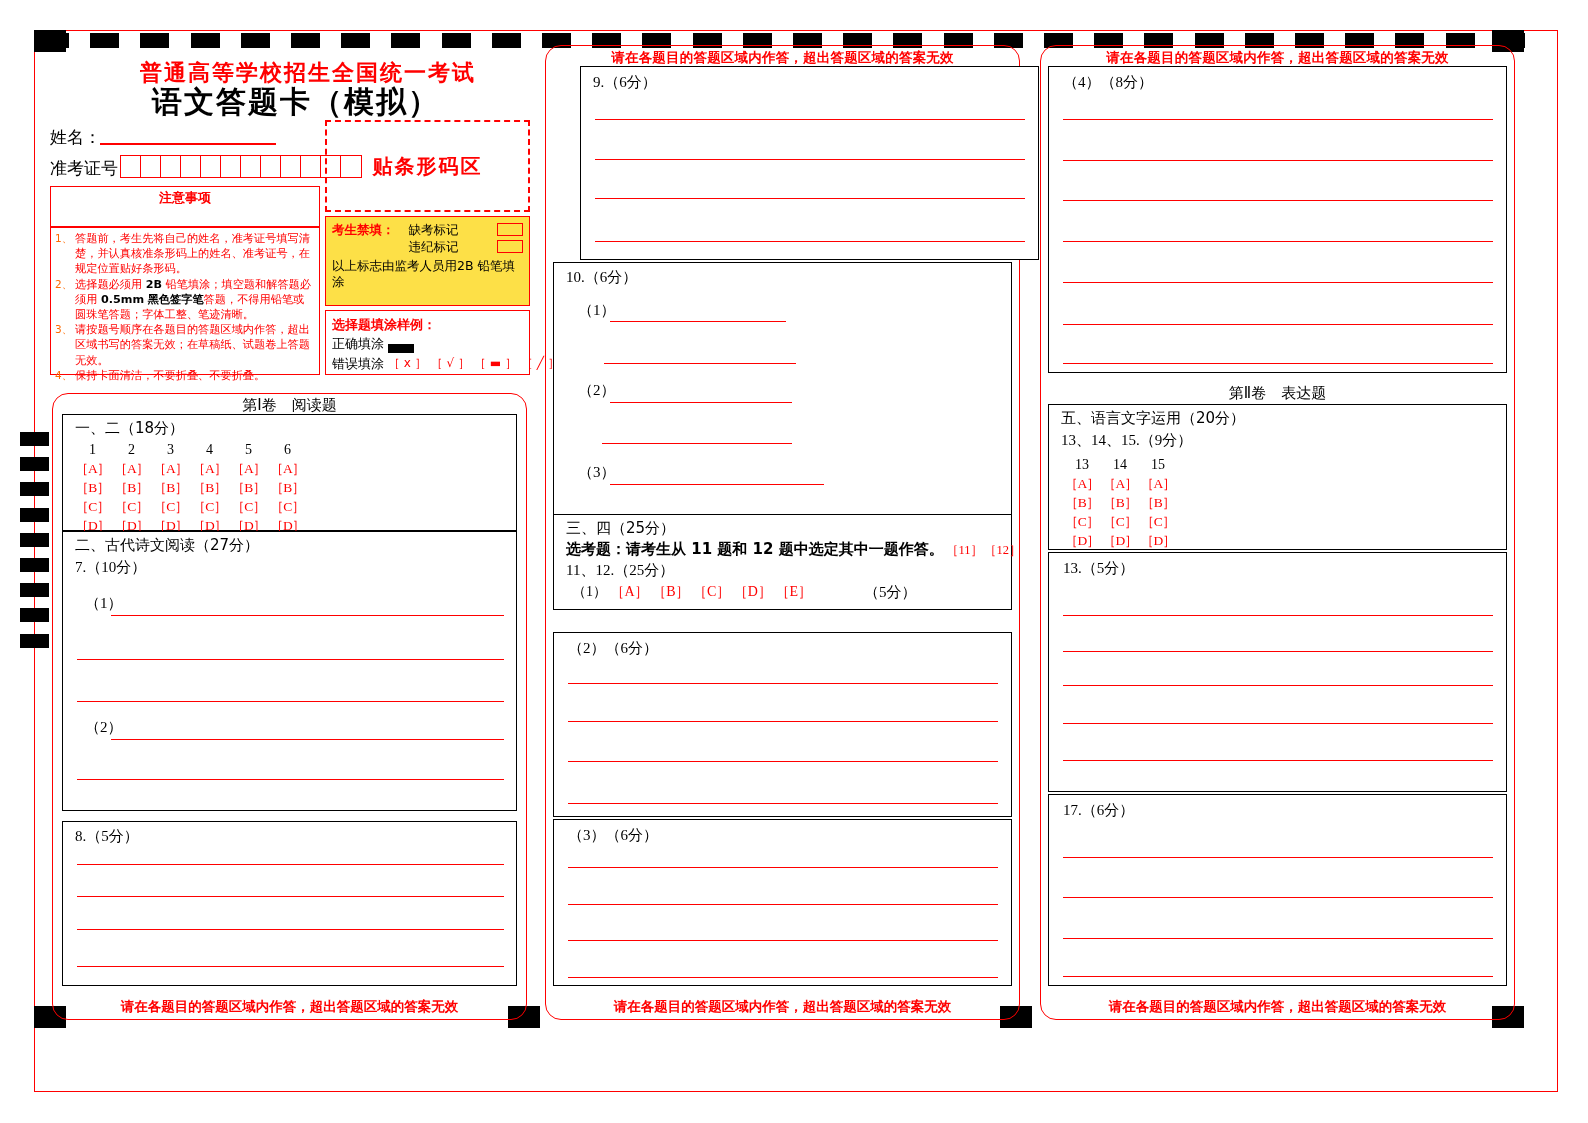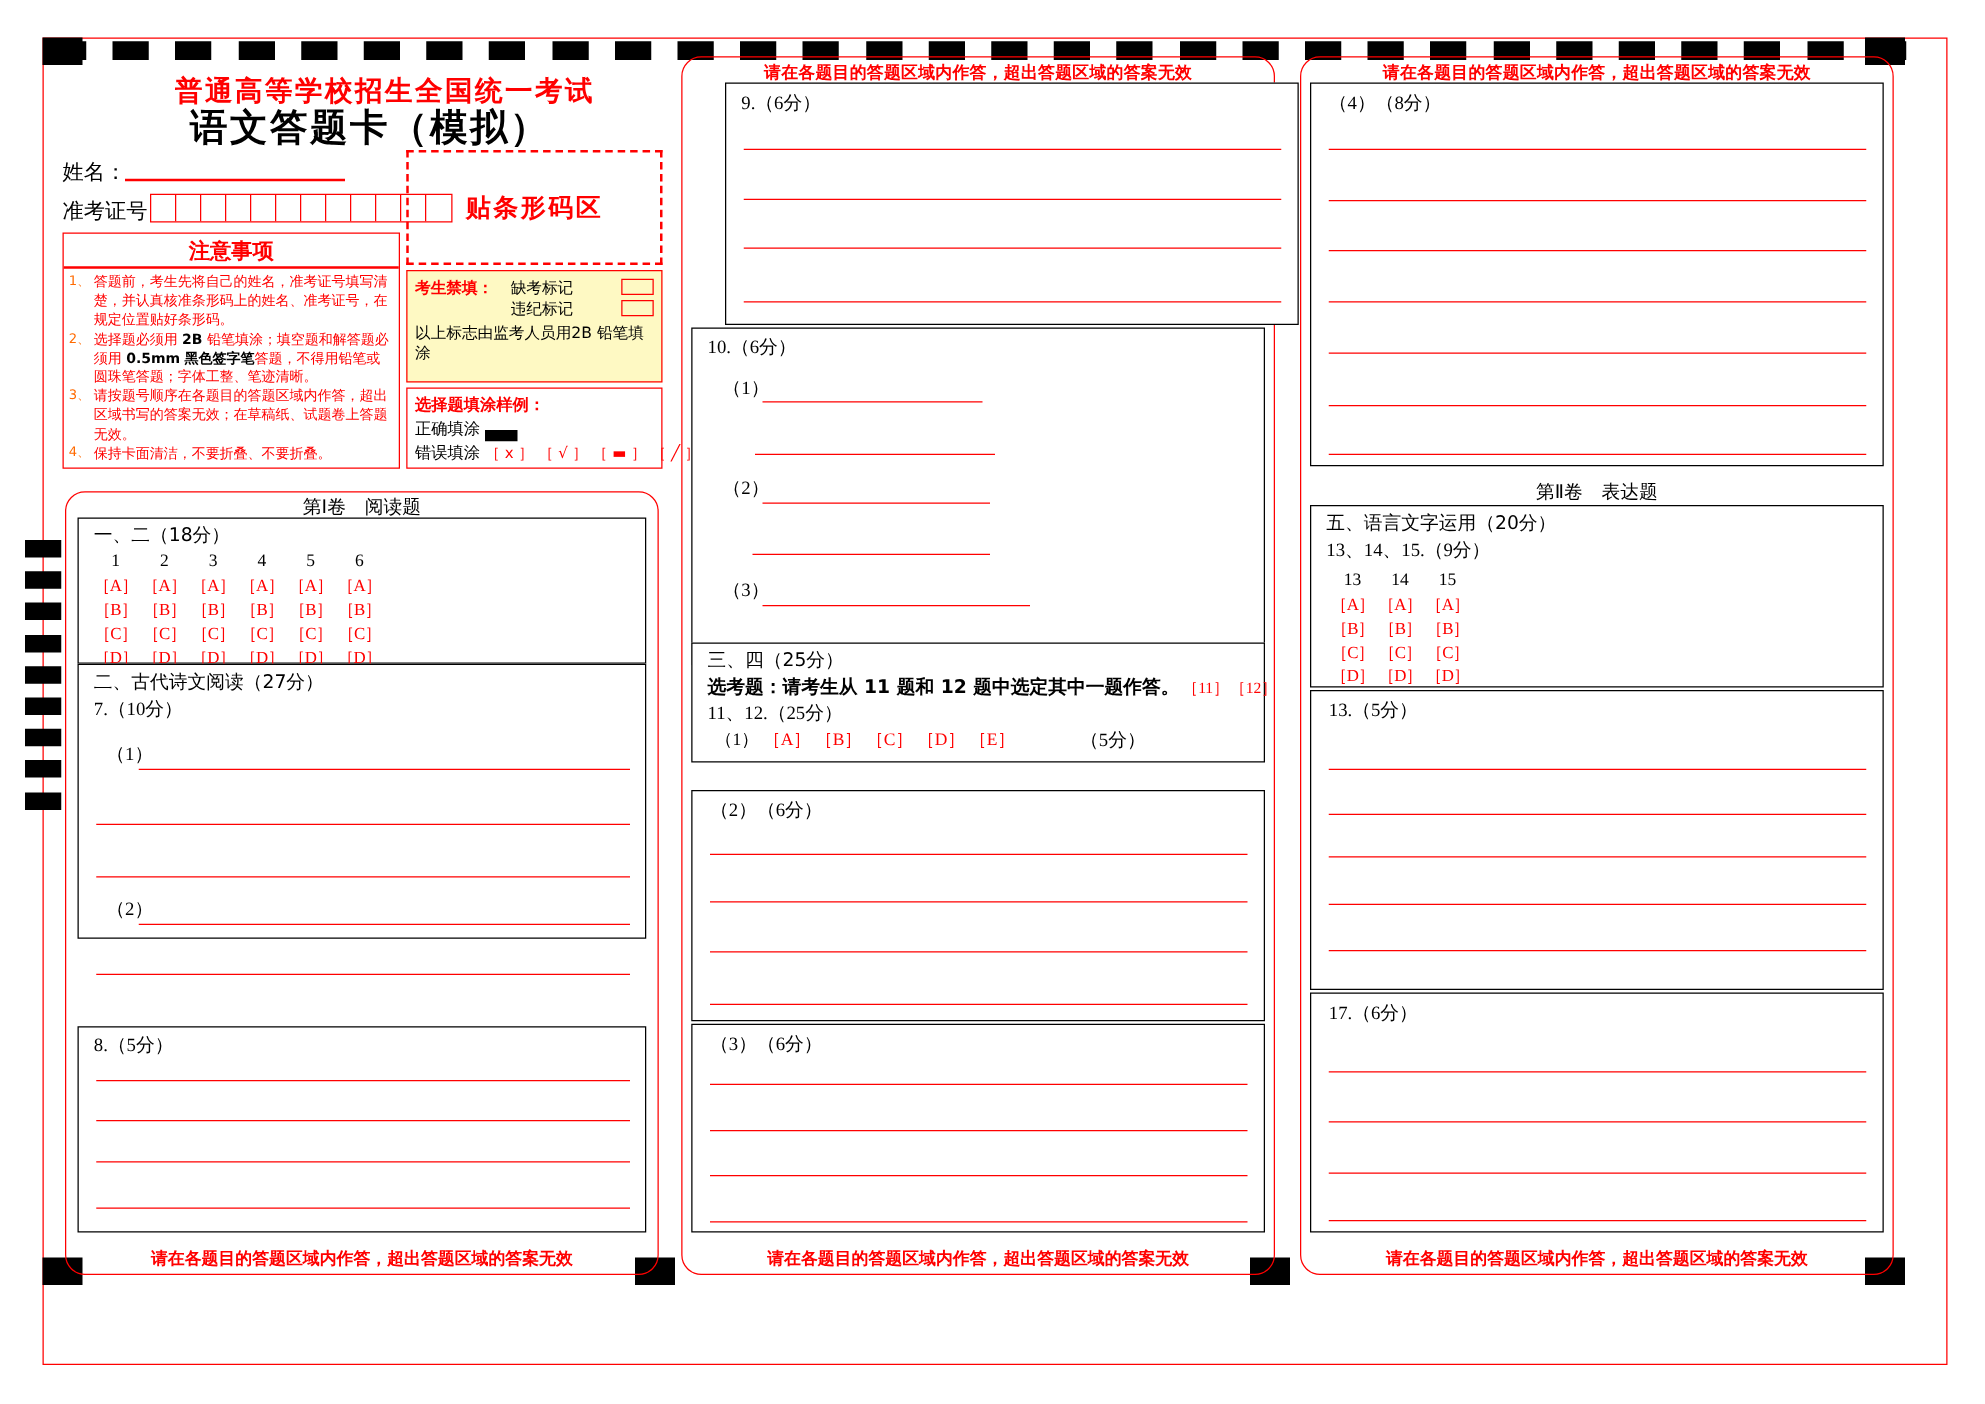--- a/index.html
+++ b/index.html
@@ -144,22 +144,22 @@
   .notes-panel {
     position: absolute;
     border: 1.5px solid #ff0000;
     box-sizing: border-box;
     background: #fff;
   }
   .notes-title {
     text-align: center;
     color: #ff0000;
     font-weight: bold;
-    font-size: 17px;
-    padding: 2px 0 1px 0;
+    font-size: 13px;
+    padding: 2px 0 19px 0;
     border-bottom: 2px solid #ff0000;
   }
   .notes-body {
     padding: 3px 4px 3px 4px;
   }
   .note-item {
     display: flex;
     color: #ff0000;
     font-size: 11.2px;
     line-height: 15.2px;
@@ -188,21 +188,21 @@
     font-weight: bold;
     letter-spacing: 2px;
   }
 
   
   .forbid-panel {
     position: absolute;
     border: 1.5px solid #ff0000;
     box-sizing: border-box;
     padding: 4px 6px;
-    background: #fef9c3;
+    background: #fde047;
   }
   .forbid-row {
     display: flex;
     align-items: center;
     font-size: 12.5px;
     line-height: 17px;
     white-space: nowrap;
   }
   .forbid-key { color: #ff0000; font-weight: bold; }
   .forbid-val { color: #000; margin-left: 14px; }
@@ -482,21 +482,21 @@
           <div class="mc-opt">［D］</div>
           <div class="mc-opt">［D］</div>
           <div class="mc-opt">［D］</div>
           <div class="mc-opt">［D］</div>
           <div class="mc-opt">［D］</div>
           <div class="mc-opt">［D］</div>
         </div>
       </div>
   </div>
 
-  <div class="box" style="left:62px; top:531px; width:455px; height:220px;padding-left:24px;">
+  <div class="box" style="left:62px; top:531px; width:455px; height:280px;padding-left:24px;">
     <div class="box-label hdr-zh" style="left:12px; top:4px;">二、古代诗文阅读（27分）</div>
     <div class="box-label" style="left:12px; top:26px;">7.（10分）</div>
     <div class="box-label" style="left:22px; top:62px;">（1）</div>
     <div class="rule" style="left:48px; top:83px; width:393px;"></div>
     <div class="rule" style="left:14px; top:127px; width:427px;"></div>
     <div class="rule" style="left:14px; top:169px; width:427px;"></div>
     <div class="box-label" style="left:22px; top:186px;">（2）</div>
     <div class="rule" style="left:48px; top:207px; width:393px;"></div>
     <div class="rule" style="left:14px; top:247px; width:427px;"></div>
   </div>

